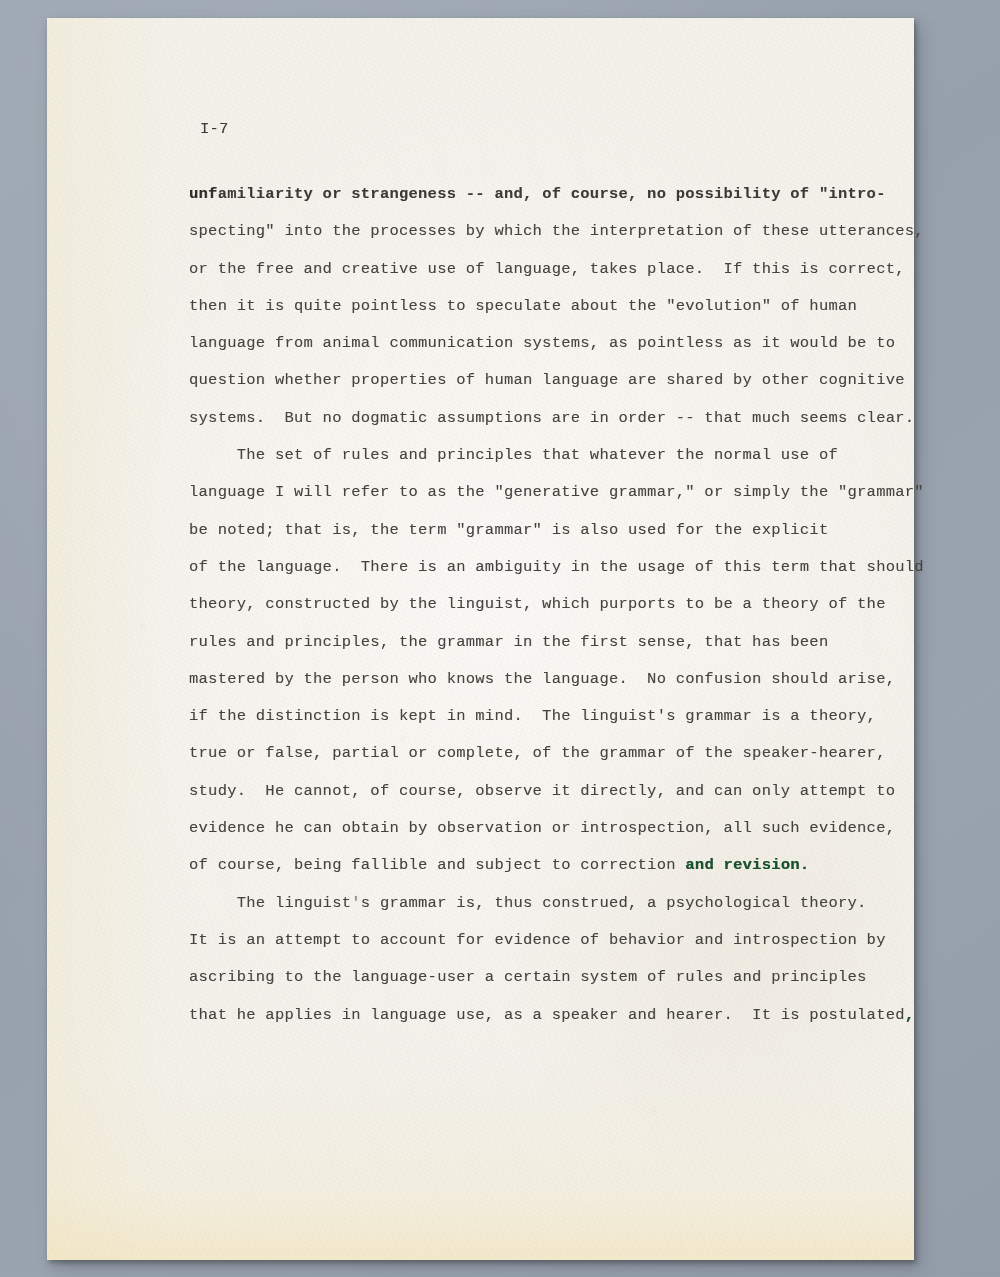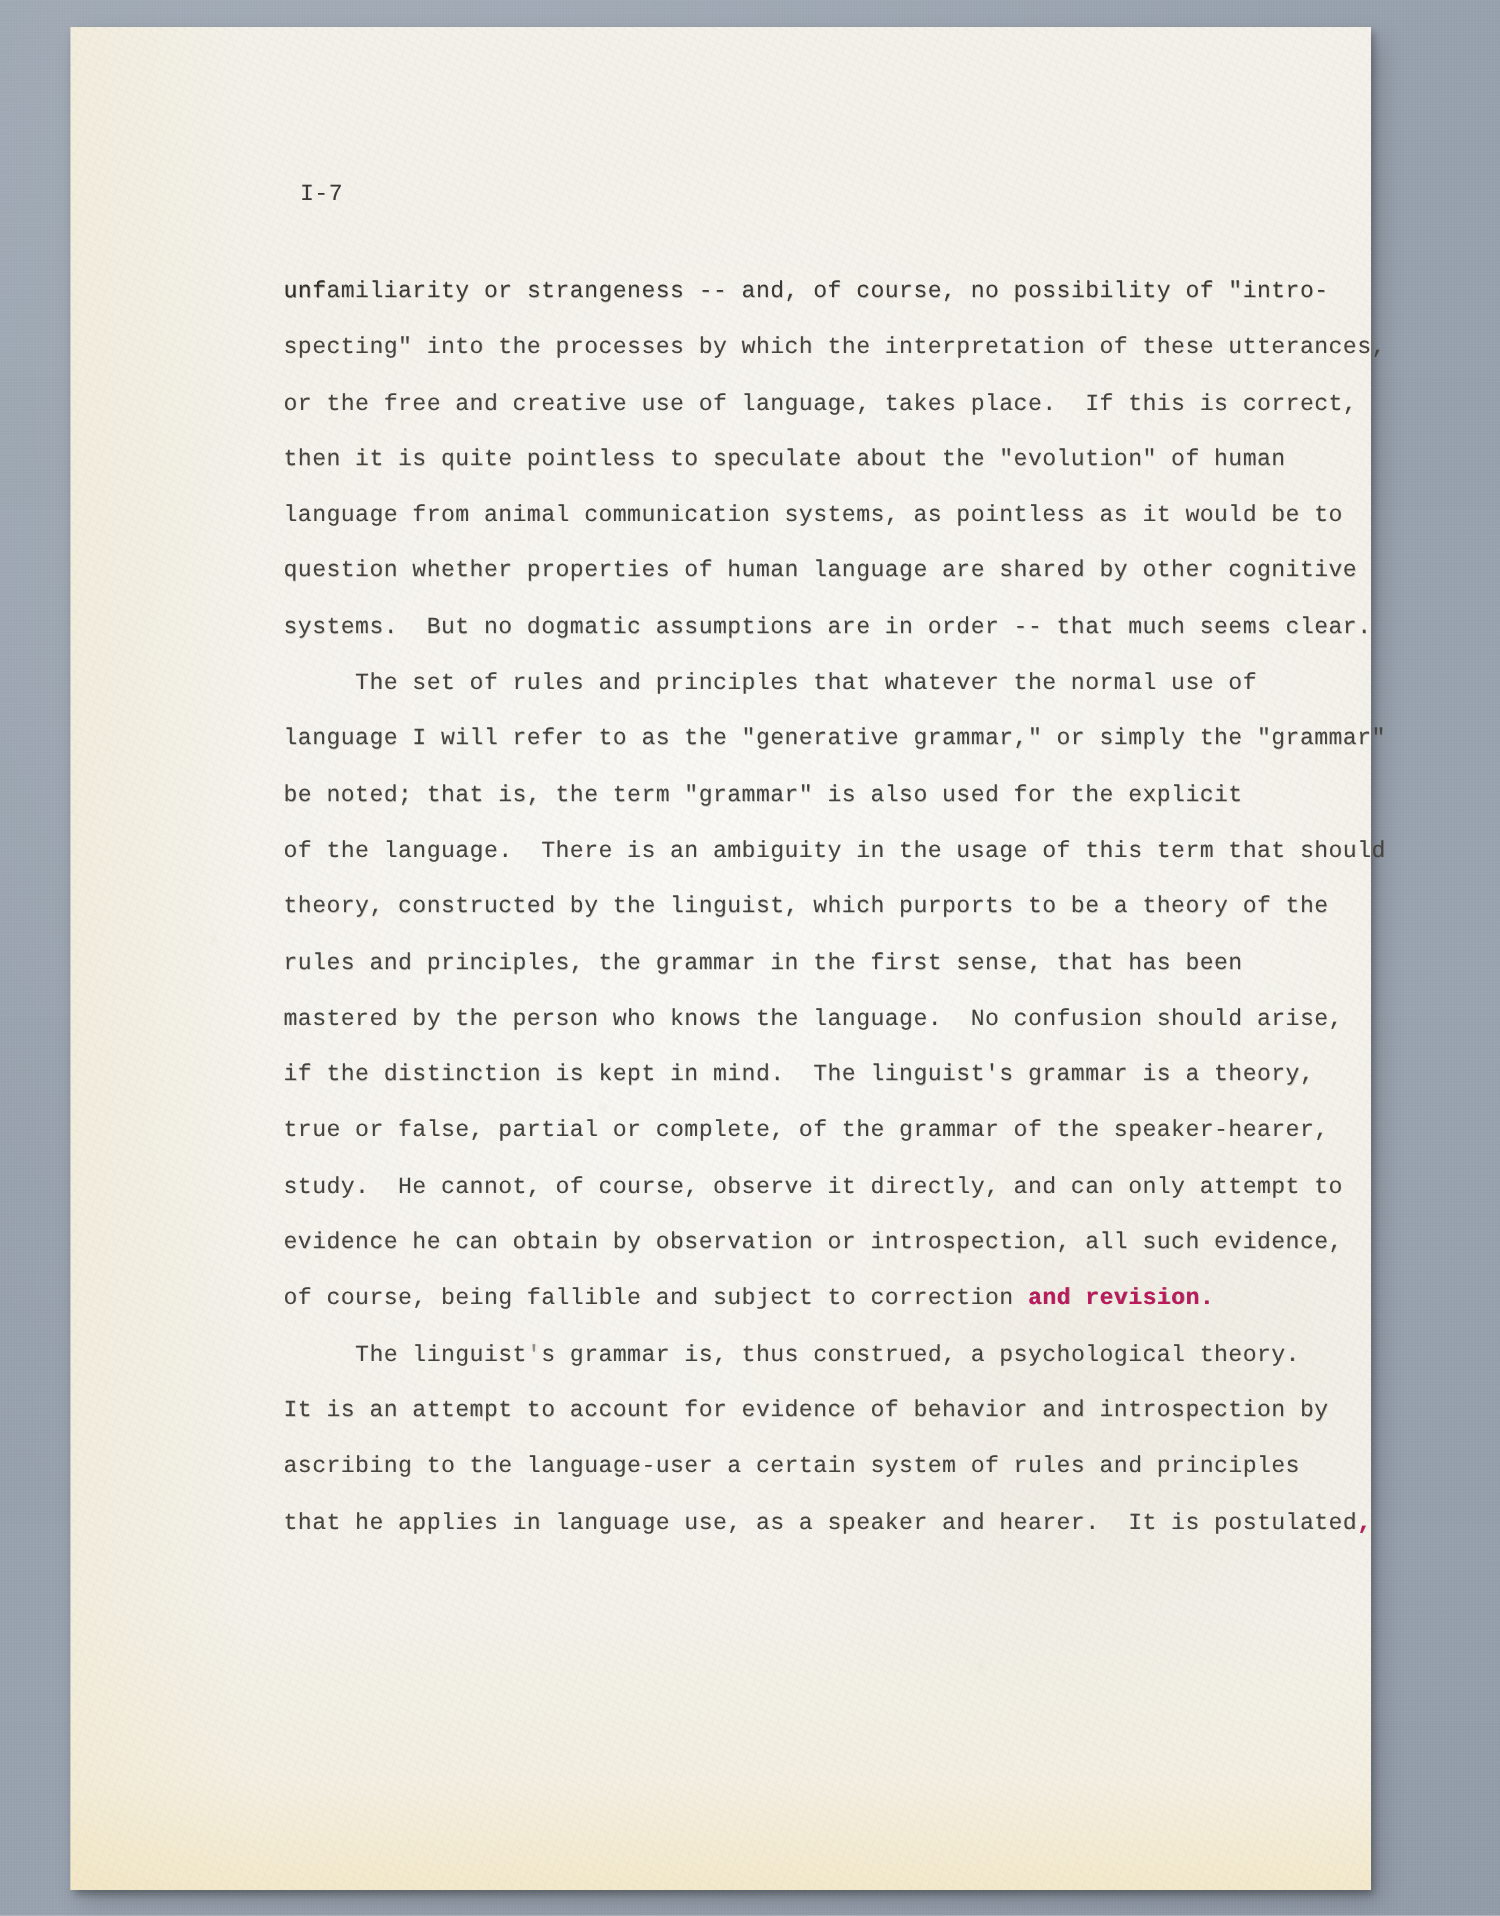--- a/index.html
+++ b/index.html
@@ -99,24 +99,24 @@
 
   .body-line {
     font-size: 15.4px;
     line-height: 37.3px;
     letter-spacing: 0.02em;
     color: #44433f;
     white-space: pre;
     margin: 0;
     text-shadow: 0.35px 0.35px 0.2px rgba(100,95,88,0.32);
   }
-  .body-line.ink-dark  { color: #3a3936; }
+  .body-line.ink-dark  { color: #3a3936; font-weight: bold; }
 
   .strike-dark {
-    color: #be185d;
+    color: #14532d;
     font-weight: bold;
     text-shadow: 0.4px 0.4px 0.3px rgba(40,38,34,0.55);
     text-align: right;
   }
   .strike-bold-start {
     color: #2e2d2a;
     text-shadow: 0.45px 0.45px 0.25px rgba(60,56,50,0.5);
   }
   .correction-smudge {
     color: #8e8d88;

